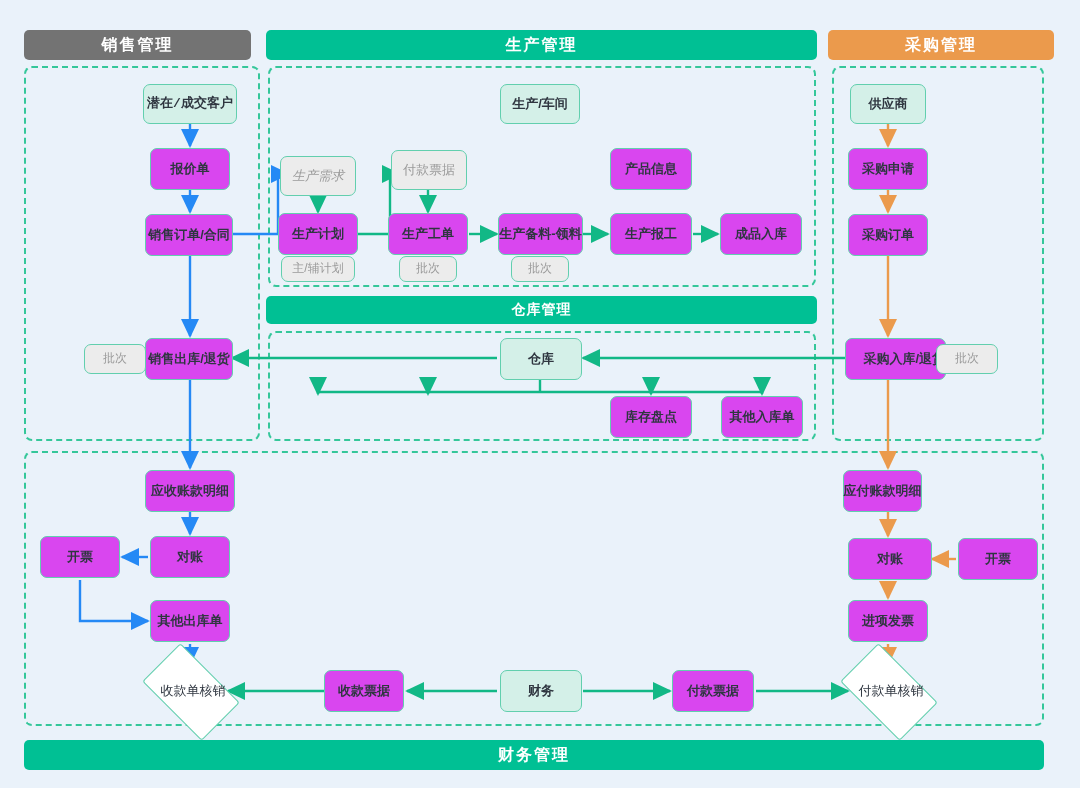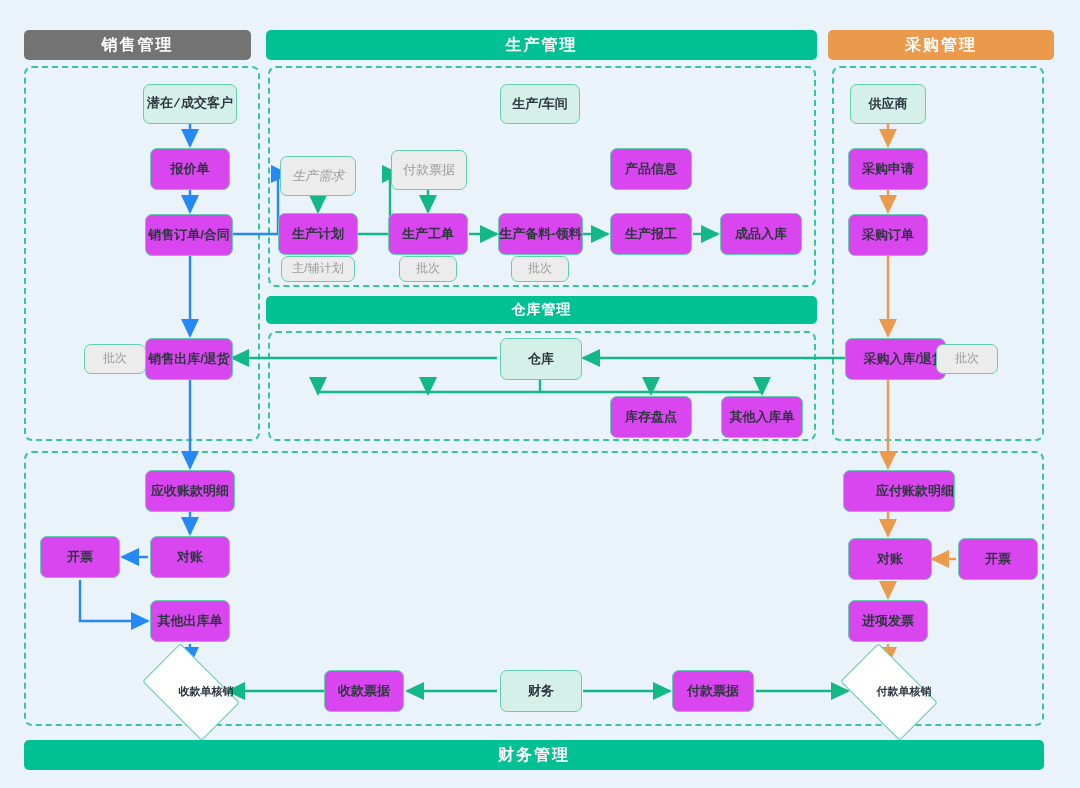--- a/index.html
+++ b/index.html
@@ -63,23 +63,23 @@
     box-sizing:border-box;
   }
   .diamond .dshape{
     position:absolute;left:0;top:0;width:100%;height:100%;
     background:#ffffff;
     border:1.4px solid #62cfae;
     transform:rotate(45deg);
     border-radius:3px;
   }
   .diamond .dlabel{
-    position:absolute;left:16px;top:0;width:100%;height:100%;
+    position:absolute;left:3px;top:0;width:100%;height:100%;
     display:flex;align-items:center;justify-content:center;
-    font-size:11px;font-weight:bold;color:#2f3640;white-space:nowrap;
+    font-size:13px;font-weight:normal;color:#2f3640;white-space:nowrap;
     z-index:2;
   }
 </style>
 </head>
 <body>
 
 <div id="canvas">
 
   <div class="frame" style="left:24px;top:66px;width:236px;height:375px;"></div>
   <div class="frame" style="left:268px;top:66px;width:548px;height:221px;"></div>
@@ -271,21 +271,21 @@
     <div class="dlabel">收款单核销</div>
   </div>
   <div class="node" style="left:324px;top:670px;width:80px;height:42px;">
     <span>收款票据</span>
   </div>
 
   <div class="node fill-teal" style="left:500px;top:670px;width:82px;height:42px;">
     <span>财务</span>
   </div>
 
-  <div class="node" style="left:843px;top:470px;width:112px;height:42px;justify-content:flex-end;">
+  <div class="node" style="left:843px;top:470px;width:79px;height:42px;">
     <span>应付账款明细</span>
   </div>
   <div class="node" style="left:848px;top:538px;width:84px;height:42px;">
     <span>对账</span>
   </div>
   <div class="node" style="left:958px;top:538px;width:80px;height:42px;">
     <span>开票</span>
   </div>
   <div class="node" style="left:848px;top:600px;width:80px;height:42px;">
     <span>进项发票</span>

